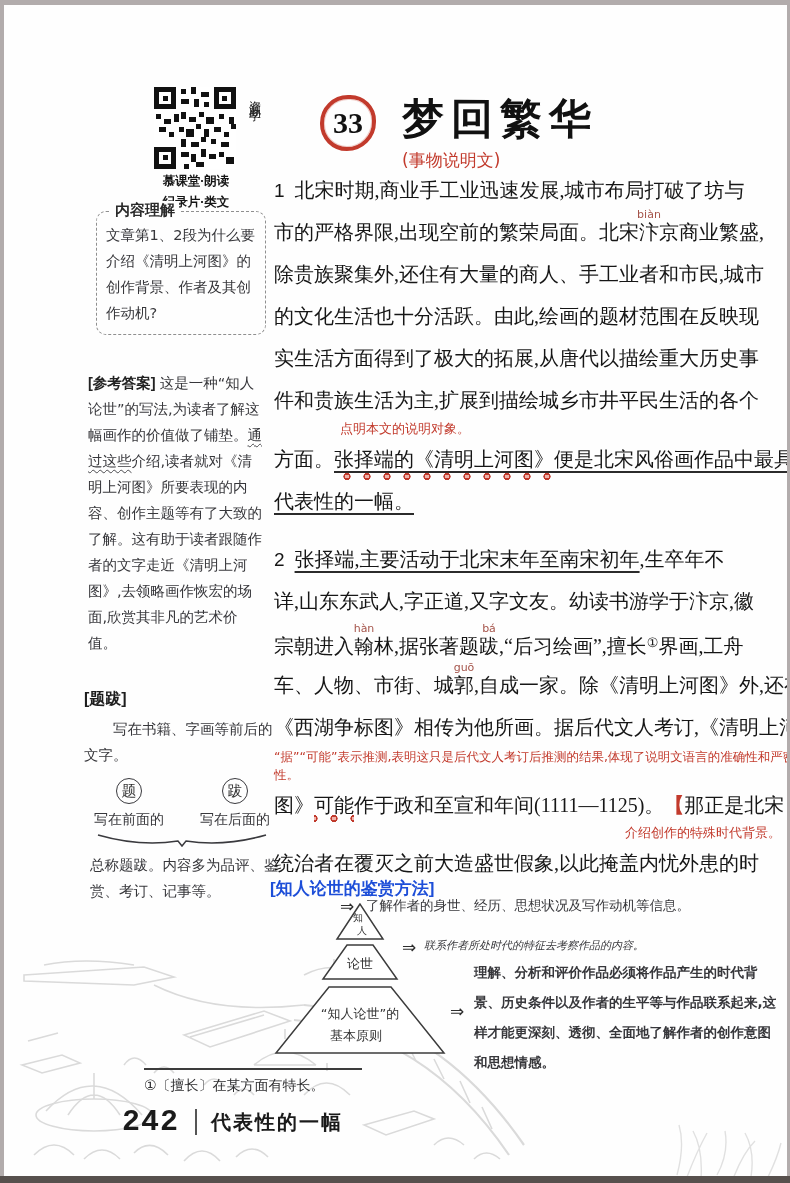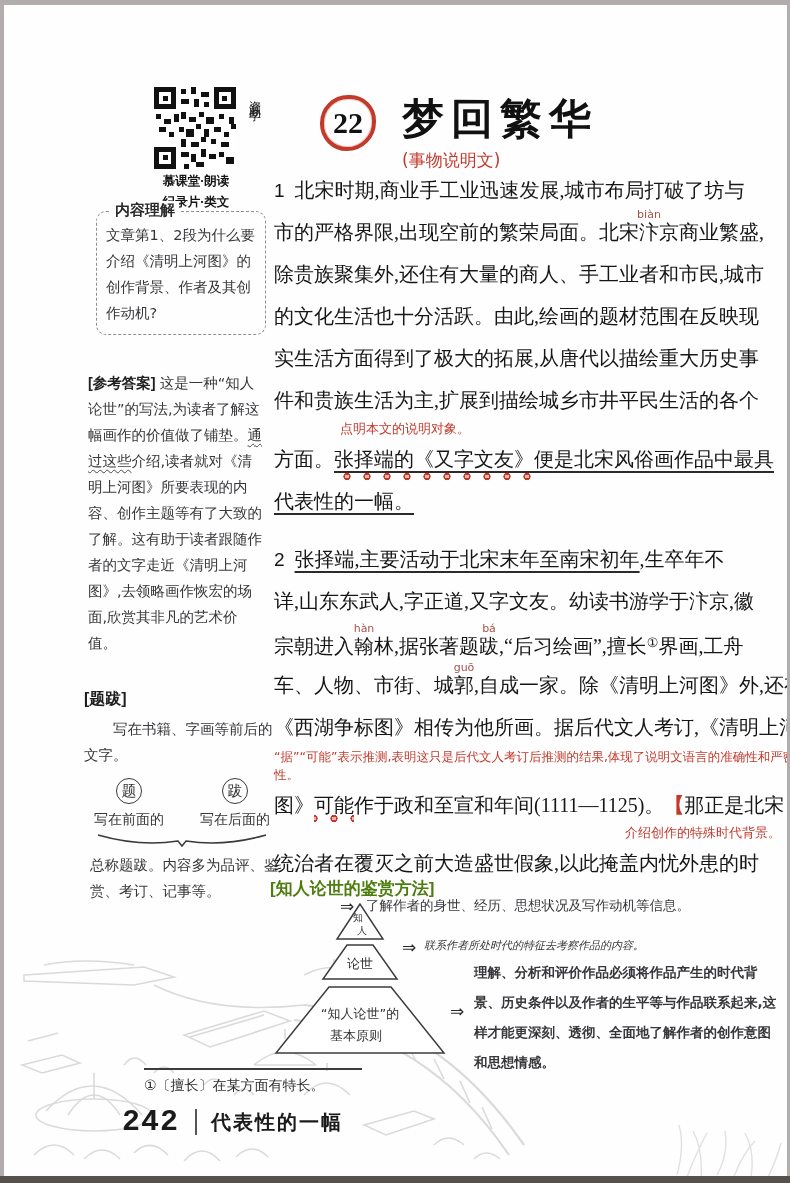--- a/index.html
+++ b/index.html
@@ -50,21 +50,21 @@
   .tiba-head { font-size:16px; font-weight:bold; color:#1d1d1d; font-family:"Liberation Sans",sans-serif; }
   .tiba-def { margin-top:6px; text-indent:2em; }
   .tiba-cols { display:flex; justify-content:space-between; padding:0 10px; margin-top:10px; }
   .tiba-col { text-align:center; }
   .circ-char { display:inline-block; width:26px; height:26px; line-height:24px; border:1.4px solid #3a3a3e; border-radius:50%; font-size:15px; font-family:"DejaVu Sans",sans-serif; color:#333; }
   .tiba-col .hand { line-height:22px; margin-top:4px; font-size:14px; }
   .brace { display:block; margin:2px auto 0; }
   .tiba-sum { margin-top:4px; padding-left:6px; }
 
   
-  .pyr-head { position:absolute; left:266px; top:872px; font-size:17px; font-weight:bold; color:#4d7c0f; font-family:"Liberation Sans",sans-serif; }
+  .pyr-head { position:absolute; left:266px; top:872px; font-size:17px; font-weight:bold; color:#1d4ed8; font-family:"Liberation Sans",sans-serif; }
   .pyr-svg { position:absolute; left:264px; top:896px; }
   .pyr-item { position:absolute; color:#37373b; font-family:"DejaVu Sans",sans-serif; }
   .arrow { font-size:17px; color:#2d2d2d; font-family:"DejaVu Sans",sans-serif; }
 
   
   .footnote-rule { position:absolute; left:140px; top:1063px; width:218px; height:1.5px; background:#3c3c3c; }
   .footnote { position:absolute; left:140px; top:1072px; font-size:14px; font-family:"DejaVu Sans",sans-serif; color:#2e2e30;text-align:center; }
   .footer { position:absolute; left:118px; top:1100px; display:flex; align-items:center; }
   .pageno { font-size:30px; font-weight:bold; font-family:Liberation Mono, monospace; color:#1a1a1a; letter-spacing:1px; }
   .foot-sep { width:2px; height:26px; background:#555; margin:0 14px 0 16px; }
@@ -157,34 +157,34 @@
         <rect x="12" y="31" width="2" height="2"></rect>
           <rect x="17" y="30" width="3" height="2"></rect>
       </g>
     </svg>
     <div class="qr-vert">资源助学</div>
     <div class="qr-cap">慕课堂·朗读</div>
     <div class="qr-cap">纪录片·类文</div>
   </div>
 
   <div class="lesson-circle">
-    <span class="lesson-num">22</span>
+    <span class="lesson-num">33</span>
   </div>
   <div class="doc-title">梦回繁华</div>
   <div class="doc-subtitle">(事物说明文)</div>
 
   <div class="para" style="top:164px">
     <div class="tl"><span class="pnum">1</span><span>北宋时期,商业手工业迅速发展,城市布局打破了坊与</span></div>
     <div class="tl"><span>市的严格界限,出现空前的繁荣局面。北宋</span><span class="rb"><span>汴</span><span class="py">biàn</span></span><span>京商业繁盛,</span></div>
     <div class="tl">除贵族聚集外,还住有大量的商人、手工业者和市民,城市</div>
     <div class="tl">的文化生活也十分活跃。由此,绘画的题材范围在反映现</div>
     <div class="tl">实生活方面得到了极大的拓展,从唐代以描绘重大历史事</div>
     <div class="tl">件和贵族生活为主,扩展到描绘城乡市井平民生活的各个</div>
     <div class="ann ann-inline1">点明本文的说明对象。</div>
-    <div class="tl"><span>方面。</span><span class="u-dots">张择端的《又字文友》</span><span class="u">便是北宋风俗画作品中最具</span></div>
+    <div class="tl"><span>方面。</span><span class="u-dots">张择端的《清明上河图》</span><span class="u">便是北宋风俗画作品中最具</span></div>
     <div class="tl"><span class="u">代表性的一幅。</span></div>
   </div>
 
   <div class="para" style="top:533px">
     <div class="tl"><span class="pnum">2</span><span class="u">张择端,主要活动于北宋末年至南宋初年</span><span>,生卒年不</span></div>
     <div class="tl">详,山东东武人,字正道,又字文友。幼读书游学于汴京,徽</div>
     <div class="tl"><span>宗朝进入</span><span class="rb"><span>翰</span><span class="py">hàn</span></span><span>林,据张著题</span><span class="rb"><span>跋</span><span class="py">bá</span></span><span>,“后习绘画”,擅长</span><span class="sup">①</span><span>界画,工舟</span></div>
     <div class="tl"><span>车、人物、市街、城</span><span class="rb"><span>郭</span><span class="py">guō</span></span><span>,自成一家。除《清明上河图》外,还有</span></div>
     <div class="tl">《西湖争标图》相传为他所画。据后代文人考订,《清明上河</div>
     <div class="ann ann-block">“据”“可能”表示推测,表明这只是后代文人考订后推测的结果,体现了说明文语言的准确性和严密性。</div>

